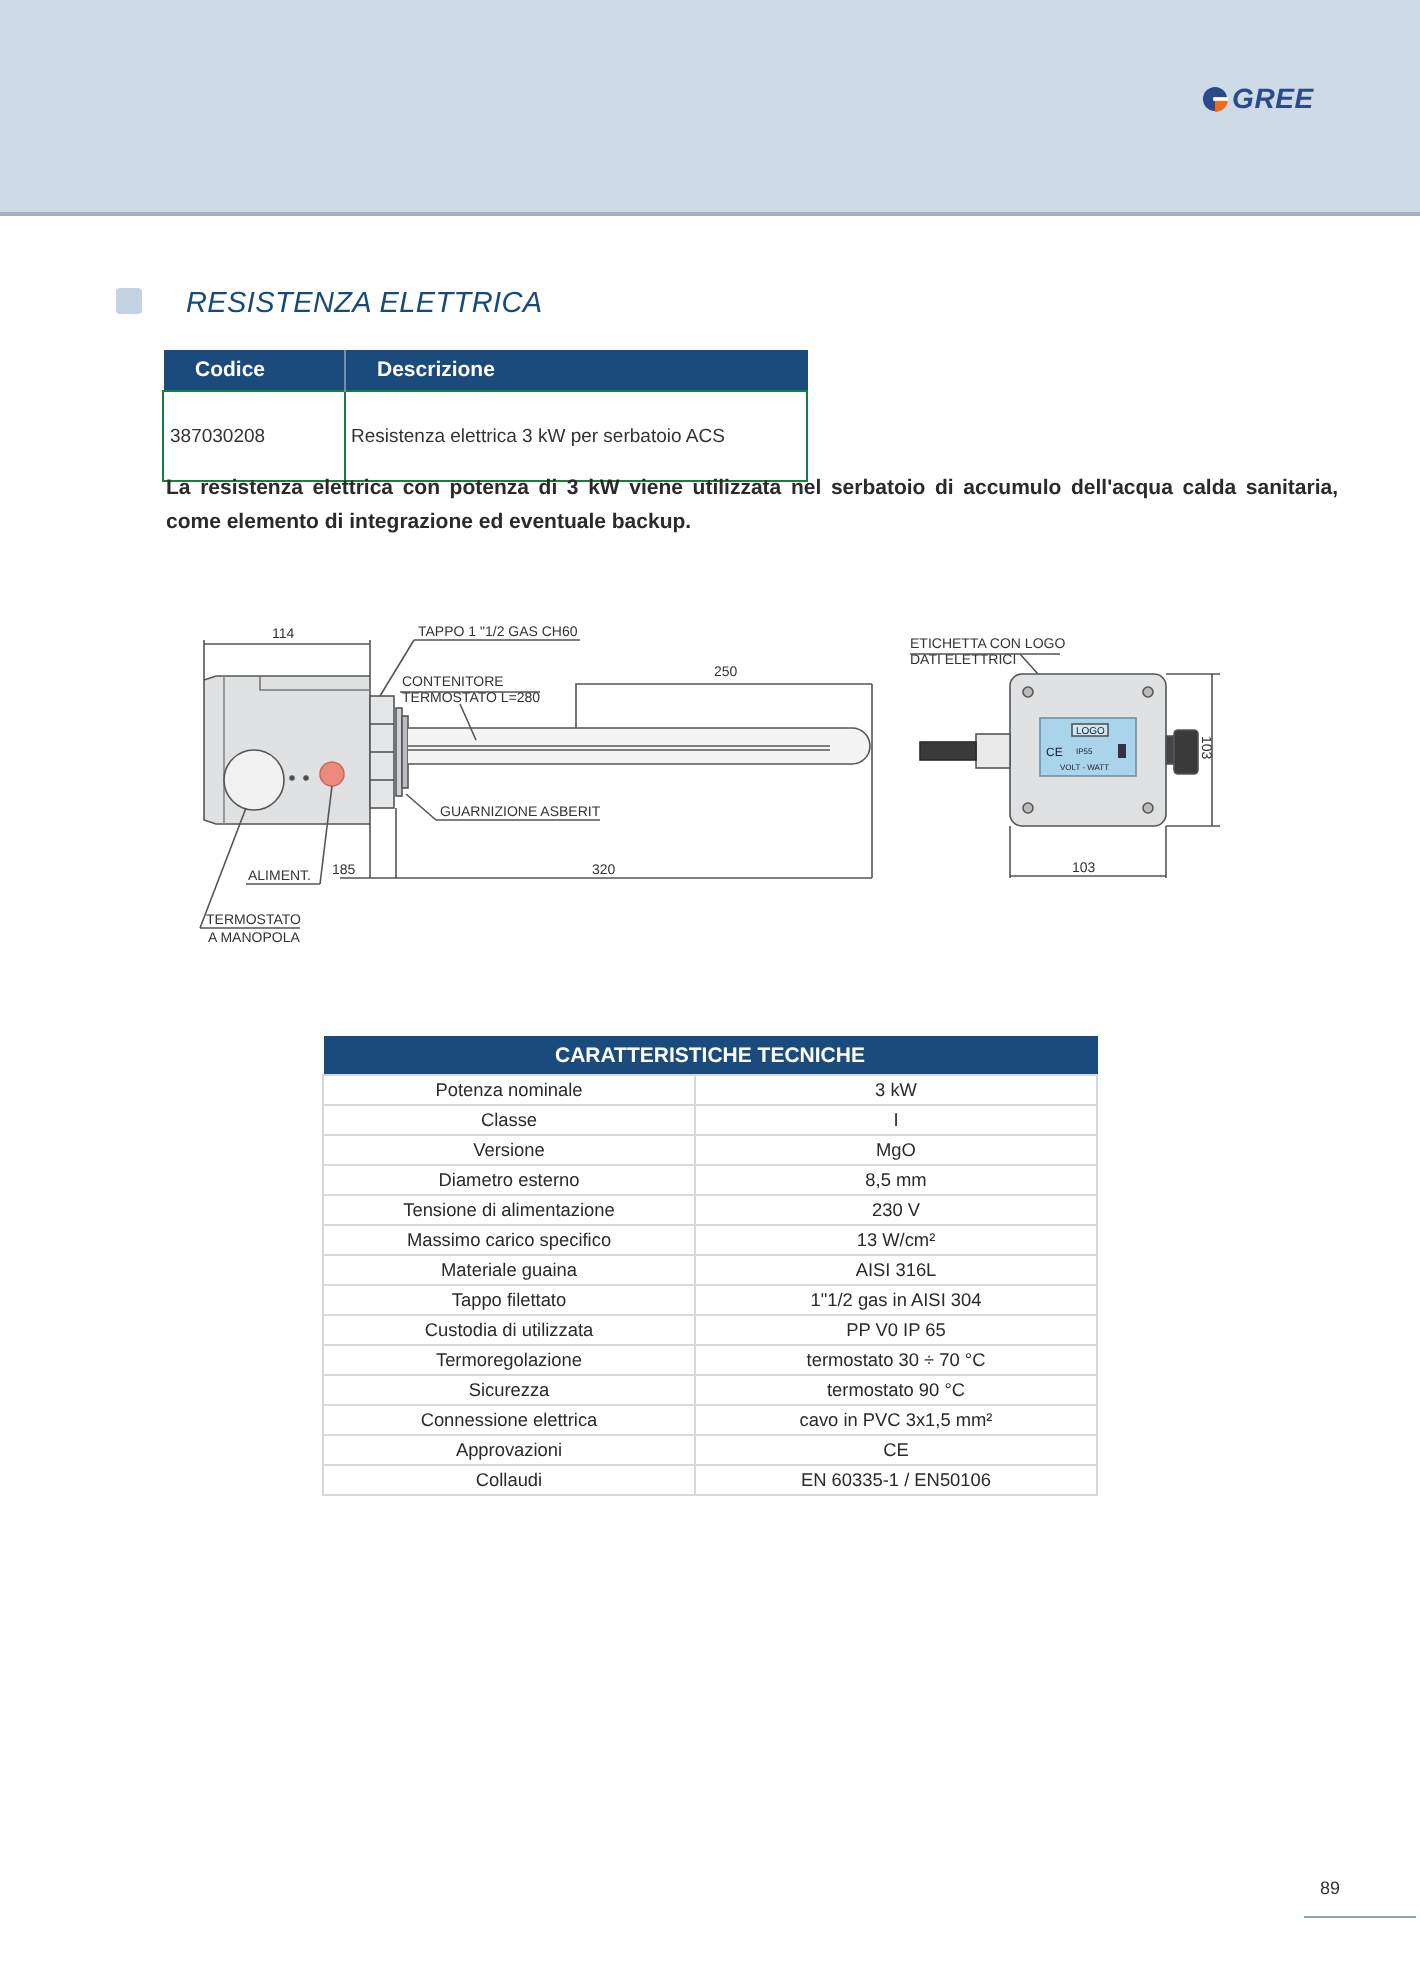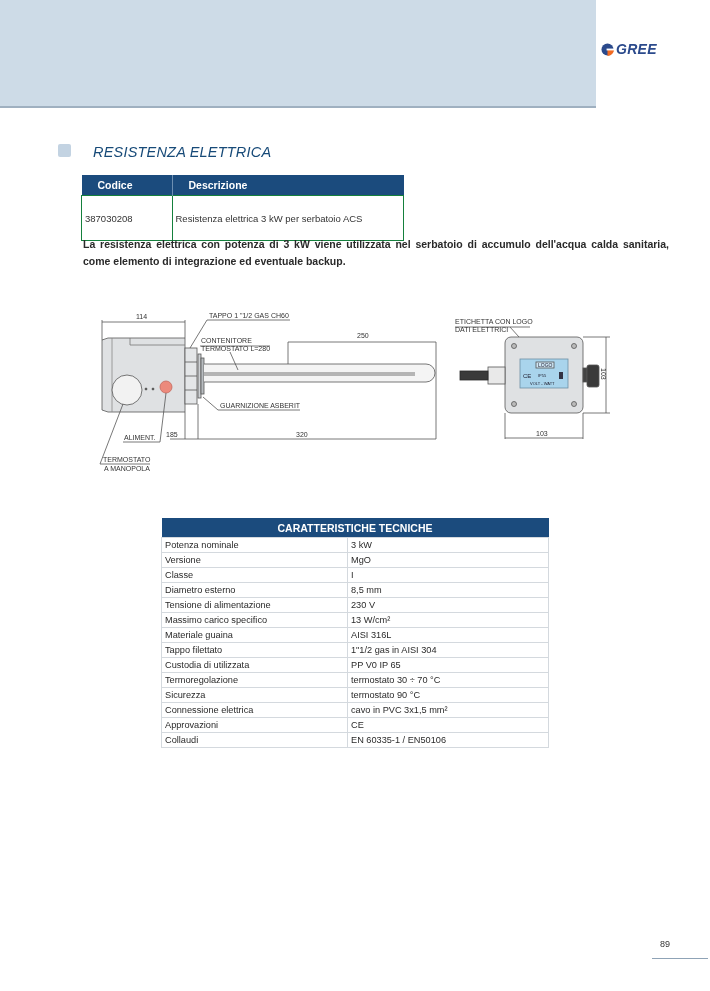--- a/index.html
+++ b/index.html
@@ -1,18 +1,18 @@
 <!DOCTYPE html>
 <html><head>
 <meta charset="utf-8">
 <style>
   html, body { margin:0; padding:0; }
   body { width:710px; height:991px; background:#ffffff; position:relative; overflow:hidden;
          font-family:"Liberation Sans", "DejaVu Sans", sans-serif; color:#222; }
-  .header-band { position:absolute; left:0; top:0; width:596px; height:106px; background:#cddbe7;
+  .header-band { position:absolute; left:0; top:0; width:710px; height:106px; background:#cddbe7;
                  border-bottom:2px solid #9fb0c0; }
   .logo { position:absolute; left:601px; top:41px; display:flex; align-items:center; gap:2px; }
   .logo-mark { width:13px; height:13px; }
   .logo-text { font-weight:bold; font-style:italic; font-size:14px; color:#2b4a8c; letter-spacing:0.3px; }
 
   .section-title { position:absolute; left:58px; top:144px; display:flex; align-items:flex-start; gap:22px;font-style:italic; }
   .section-square { width:13px; height:13px; background:#c3d3e2; border-radius:2px; }
   .section-title-text { font-size:14.5px; color:#174a78; font-weight:normal; letter-spacing:0.2px; }
 
   table { border-collapse:collapse; }
@@ -25,21 +25,21 @@
 
   .intro { position:absolute; left:81px; top:234px; width:586px; font-size:10.5px; line-height:17px;
            color:#2a2a2a; text-align:justify; }
 
   .drawing { position:absolute; left:90px; top:300px; }
   .dim-text { font-family:"Liberation Sans", sans-serif; font-size:7px; fill:#333; }
 
   .spec-table { position:absolute; left:161px; top:518px; width:388px; font-size:9.2px; }
   .spec-table th { background:#1b4b7d; color:#fff; font-weight:bold; font-size:10.5px; 
                    padding:3px 0; height:13px; }
-  .spec-table td { border:1px solid #d4d9de; padding:0 3px; height:14px; color:#2a2a2a; }
+  .spec-table td { border:1px solid #d4d9de; padding:0 3px; height:14px; color:#2a2a2a;text-align:center; }
   .spec-table td.v { width:194px; }
 
   .page-num { position:absolute; left:660px; top:939px; font-size:9px; color:#333; }
   .page-rule { position:absolute; left:652px; top:958px; width:56px; height:1px; background:#8fa3b6; }
 </style>
 </head>
 <body>
 
 <div class="header-band">
   <div class="logo">
@@ -172,28 +172,28 @@
     <tr>
       <th colspan="2">CARATTERISTICHE TECNICHE</th>
     </tr>
   </thead>
   <tbody id="spec-body">
       <tr>
         <td>Potenza nominale</td>
         <td class="v">3 kW</td>
       </tr>
       <tr>
+        <td>Classe</td>
+        <td class="v">I</td>
+      </tr>
+      <tr>
         <td>Versione</td>
         <td class="v">MgO</td>
       </tr>
       <tr>
-        <td>Classe</td>
-        <td class="v">I</td>
-      </tr>
-      <tr>
         <td>Diametro esterno</td>
         <td class="v">8,5 mm</td>
       </tr>
       <tr>
         <td>Tensione di alimentazione</td>
         <td class="v">230 V</td>
       </tr>
       <tr>
         <td>Massimo carico specifico</td>
         <td class="v">13 W/cm²</td>

